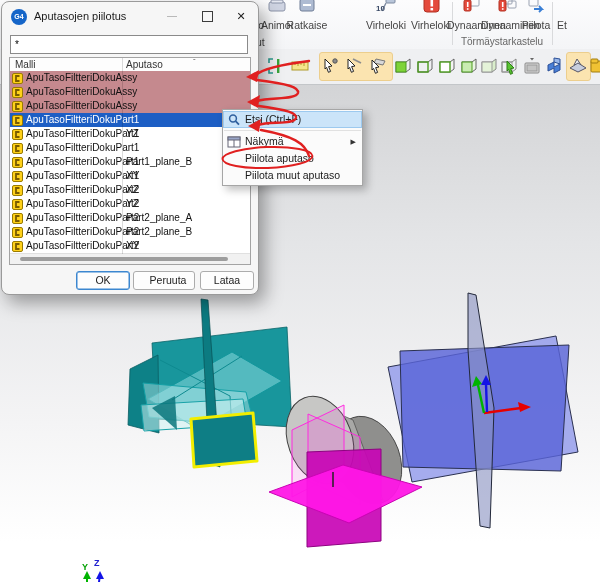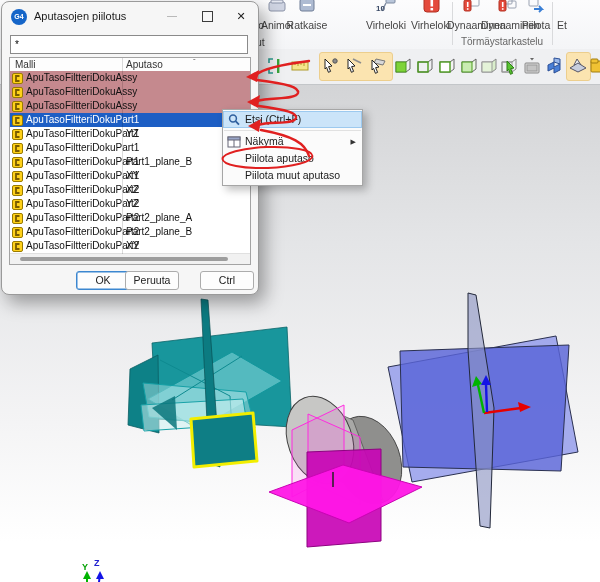--- a/index.html
+++ b/index.html
@@ -394,22 +394,22 @@
     <span class="c2">YZ</span>
   </div>
       </div>
     <div class="abs colline"></div>
     <div class="abs hscroll">
       <div class="abs hthumb"></div>
     </div>
   </div>
 
   <div class="abs dbtn default" style="left:63px;margin-left:11px;">OK</div>
-  <div class="abs dbtn" style="left:123px;">Peruuta</div>
-  <div class="abs dbtn" style="left:198px;">Ctrl</div>
+  <div class="abs dbtn" style="left:131px;padding-left:8px;">Peruuta</div>
+  <div class="abs dbtn" style="left:198px;">Lataa</div>
 </div>
 
 <div class="abs cmenu">
   <div class="mitem hl">
     <svg class="micon">
       <circle cx="6" cy="5.5" r="3.4" fill="none" stroke="#2f5f9e" stroke-width="1.5"></circle>
       <line x1="8.6" y1="8.2" x2="12" y2="11.6" stroke="#2f5f9e" stroke-width="1.8"></line>
     </svg>
     <span class="ml">Etsi (Ctrl+F)</span>
   </div>

